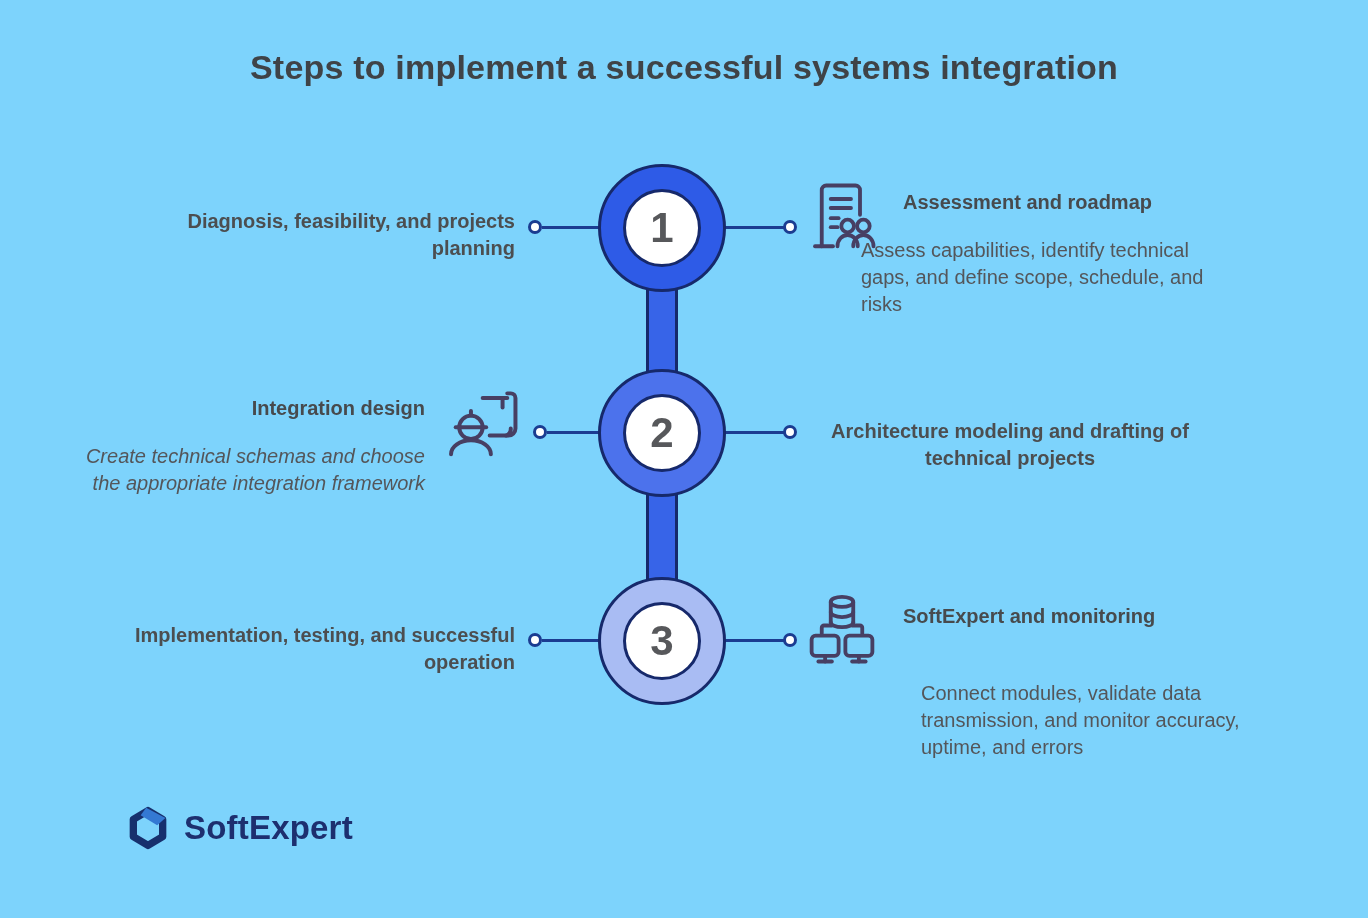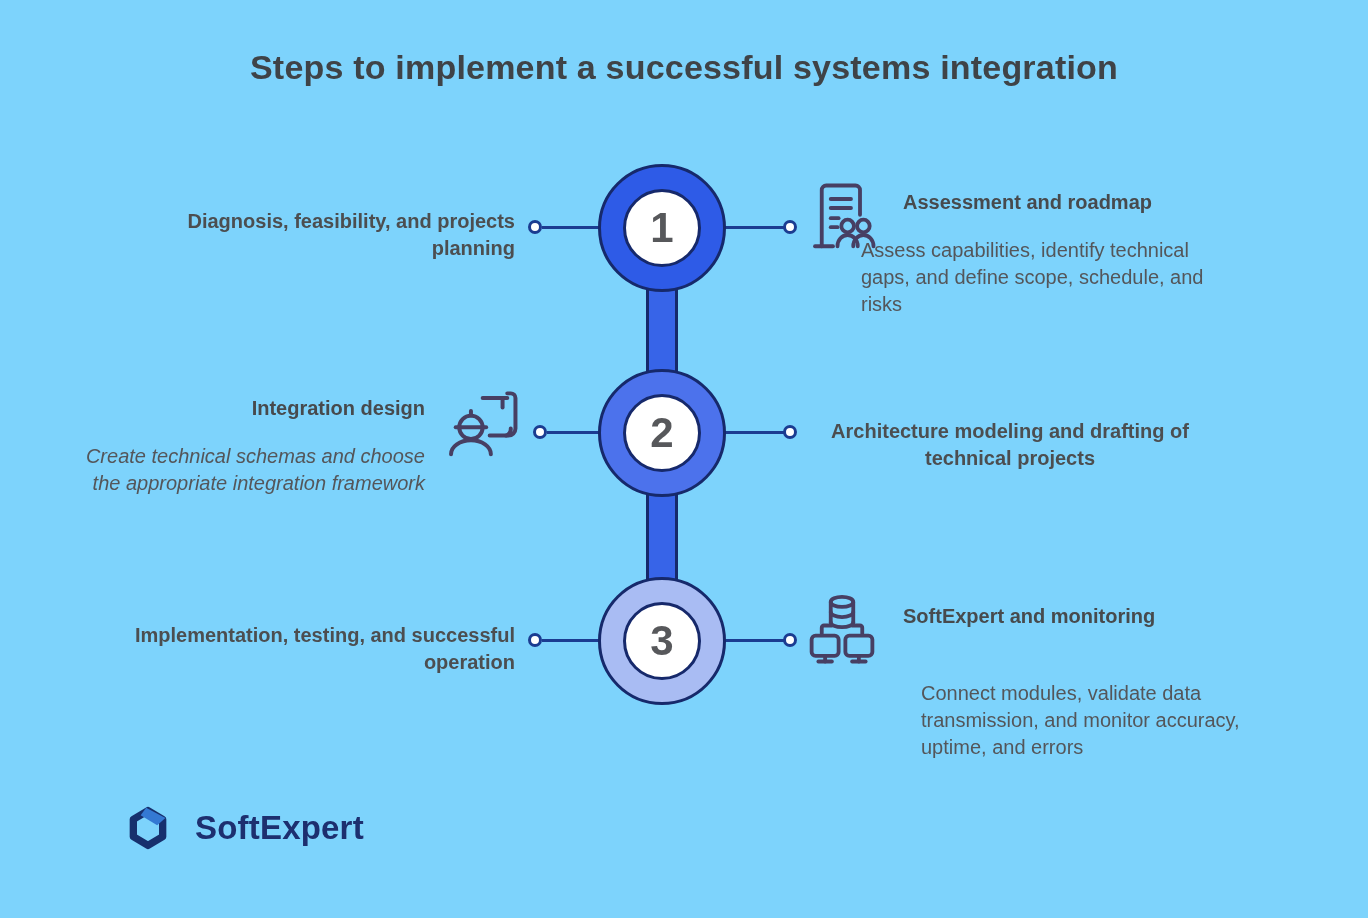--- a/index.html
+++ b/index.html
@@ -50,21 +50,21 @@
   }
   
   .lbl-bold{font-size:20px;font-weight:700;color:#4c4e50;line-height:27px;}
   .t-right{text-align:right;}
   .t-left{text-align:left;}
   .heading-lg{font-size:20px;font-weight:700;color:#474a4d;line-height:36px;}
   .body-txt{font-size:20px;font-weight:400;color:#54565a;line-height:27px;}
   
   .icon svg{display:block;}
   
-  .logo{display:flex;align-items:center;gap:25px;}
+  .logo{display:flex;align-items:center;gap:14px;}
   .logo-text{font-size:33px;font-weight:800;color:#1d2f6f;letter-spacing:.2px;}
 </style>
 </head>
 <body>
 
 <div class="canvas">
 
   <div class="abs title">Steps to implement a successful systems integration</div>
 
   <div class="abs vbar" style="top:228px;height:206px;"></div>

